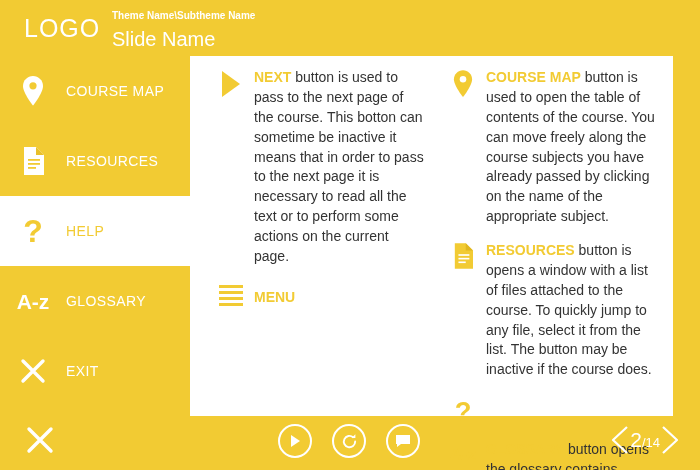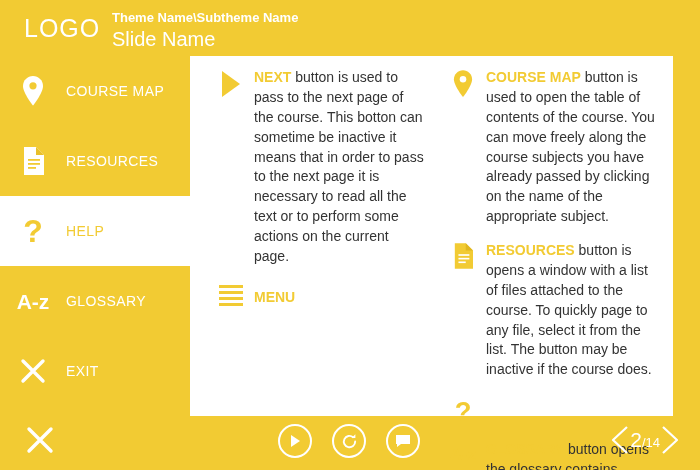--- a/index.html
+++ b/index.html
@@ -19,21 +19,21 @@
   .header {
     position: absolute; left: 0; top: 0; width: 572px; height: 56px;
   }
   .logo {
     position: absolute; left: 24px; top: 14px;
     font-size: 25px; letter-spacing: 1px; color: #ffffff;
     font-weight: 400;
   }
   .theme-name {
     position: absolute; left: 112px; top: 10px;
-    font-size: 13px; color: #ffffff; font-weight: 700;
+    font-size: 10px; color: #ffffff; font-weight: 700;
   }
   .slide-name {
     position: absolute; left: 112px; top: 28px;
     font-size: 20px; color: #ffffff; font-weight: 400;
   }
 
   
   .sidebar {
     position: absolute; left: 0; top: 56px; width: 190px; height: 360px;
   }
@@ -211,21 +211,21 @@
         <div class="row">
           <span class="glyph">
             <svg width="20" height="26" viewBox="0 0 22 28">
                 <path d="M2 0h12l8 8v20H2z" fill="#f2cb33"></path>
                 <path d="M14 0l8 8h-8z" fill="#e0b71f"></path>
                 <rect x="6" y="12" width="12" height="1.8" fill="#ffffff"></rect>
                 <rect x="6" y="16" width="12" height="1.8" fill="#ffffff"></rect>
                 <rect x="6" y="20" width="8" height="1.8" fill="#ffffff"></rect>
               </svg>
           </span>
-          <span class="txt"><span class="kw">RESOURCES</span><span> button is opens a window with a list of files attached to the course. To quickly page to any file, select it from the list. The button may be inactive if the course does.</span></span>
+          <span class="txt"><span class="kw">RESOURCES</span><span> button is opens a window with a list of files attached to the course. To quickly jump to any file, select it from the list. The button may be inactive if the course does.</span></span>
         </div>
 
         <div class="row">
           <span class="glyph">
             <svg width="22" height="30" viewBox="0 0 24 34">
                 <text x="12" y="28" text-anchor="middle" font-family="Liberation Sans, sans-serif" font-size="31" font-weight="700" fill="#f2cb33">?</text>
               </svg>
           </span>
         </div>
 

